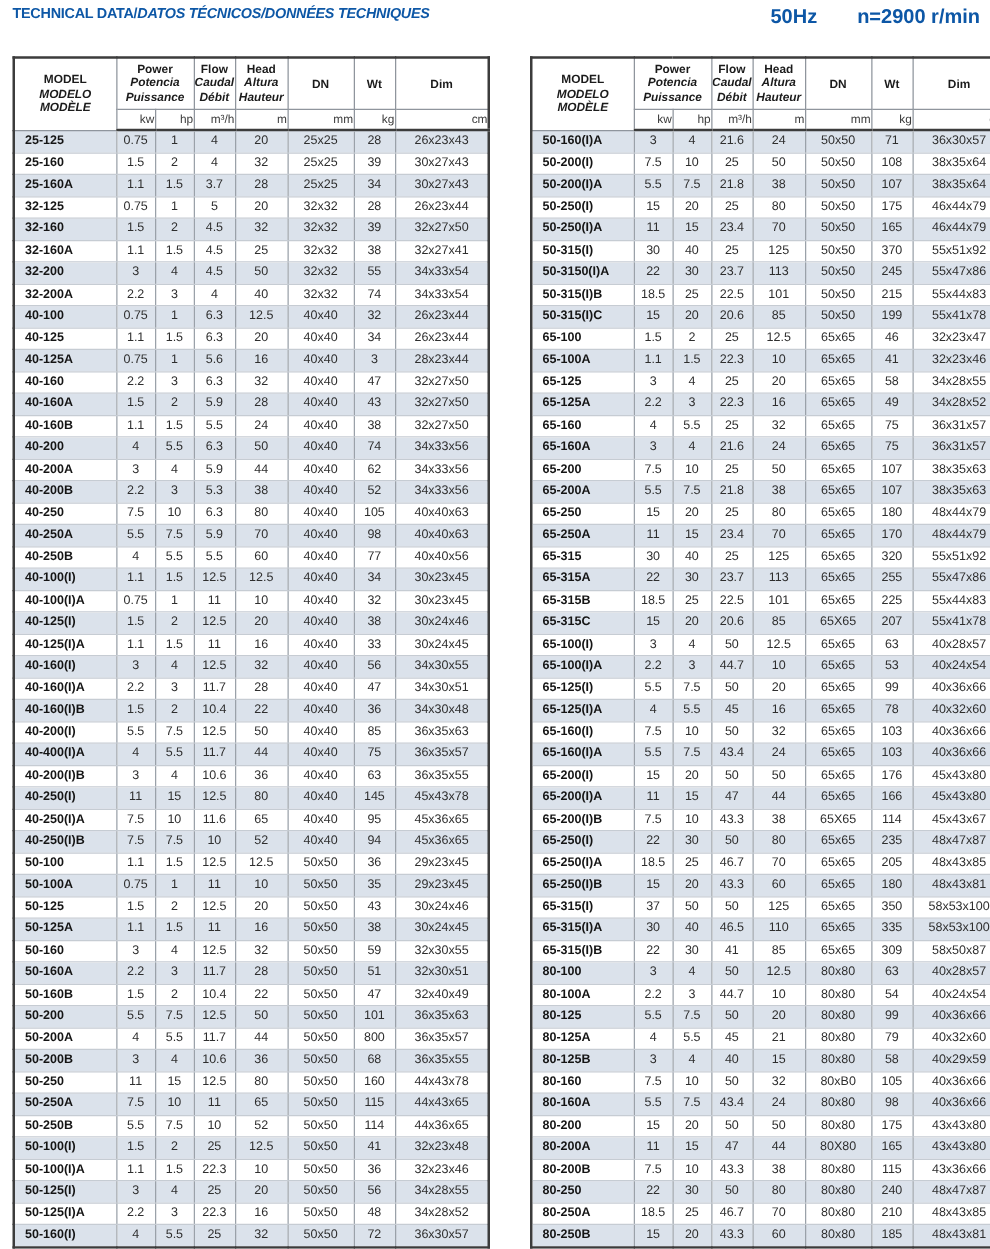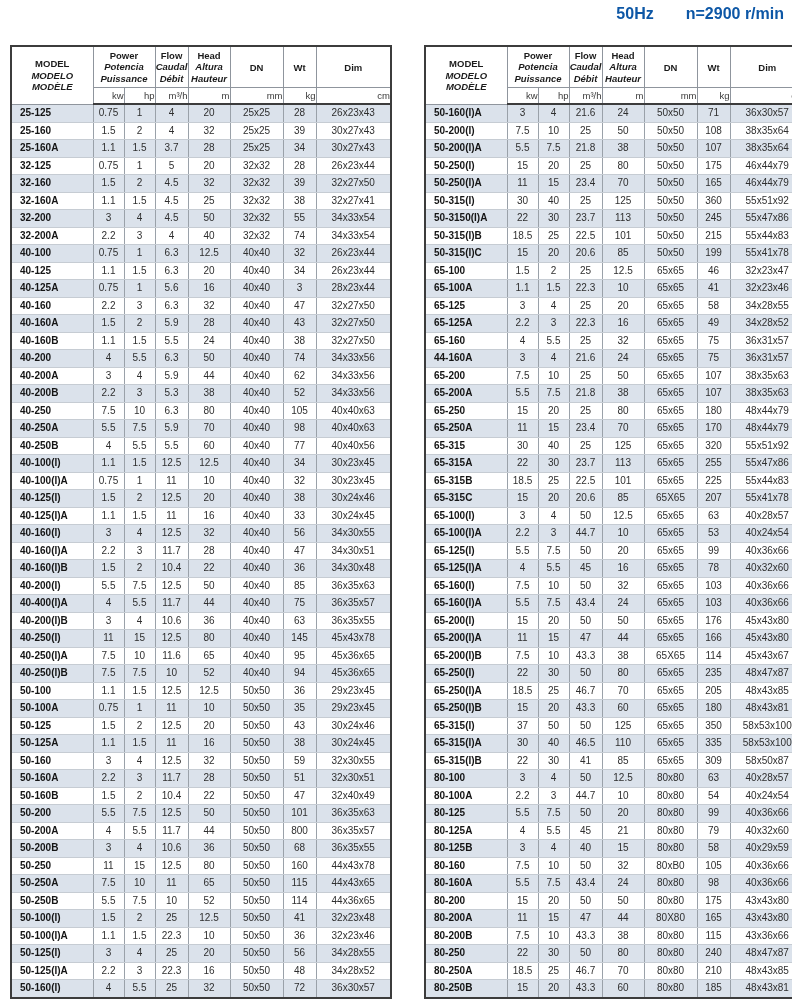--- a/index.html
+++ b/index.html
@@ -61,20 +61,21 @@
   tbody tr:nth-child(even) { background:#ffffff; }
   td.model {
     text-align:left; padding-left:8px;
     font-weight:bold; color:#141414;
   }
 </style>
 </head>
 <body>
 
 <div class="topbar">
+  <div class="title"><span>TECHNICAL DATA/</span><span class="it">DATOS TÉCNICOS/DONNÉES TECHNIQUES</span></div>
   <div class="specs">
     <span>50Hz</span>
     <span>n=2900 r/min</span>
   </div>
 </div>
 
 <div class="tables">
 
   <table>
     <colgroup>
@@ -735,21 +736,21 @@
           <td>165</td>
           <td>46x44x79</td>
         </tr>
         <tr>
           <td class="model">50-315(I)</td>
           <td>30</td>
           <td>40</td>
           <td>25</td>
           <td>125</td>
           <td>50x50</td>
-          <td>360</td>
+          <td>370</td>
           <td>55x51x92</td>
         </tr>
         <tr>
           <td class="model">50-3150(I)A</td>
           <td>22</td>
           <td>30</td>
           <td>23.7</td>
           <td>113</td>
           <td>50x50</td>
           <td>245</td>
@@ -819,21 +820,21 @@
           <td class="model">65-160</td>
           <td>4</td>
           <td>5.5</td>
           <td>25</td>
           <td>32</td>
           <td>65x65</td>
           <td>75</td>
           <td>36x31x57</td>
         </tr>
         <tr>
-          <td class="model">44-160A</td>
+          <td class="model">65-160A</td>
           <td>3</td>
           <td>4</td>
           <td>21.6</td>
           <td>24</td>
           <td>65x65</td>
           <td>75</td>
           <td>36x31x57</td>
         </tr>
         <tr>
           <td class="model">65-200</td>

